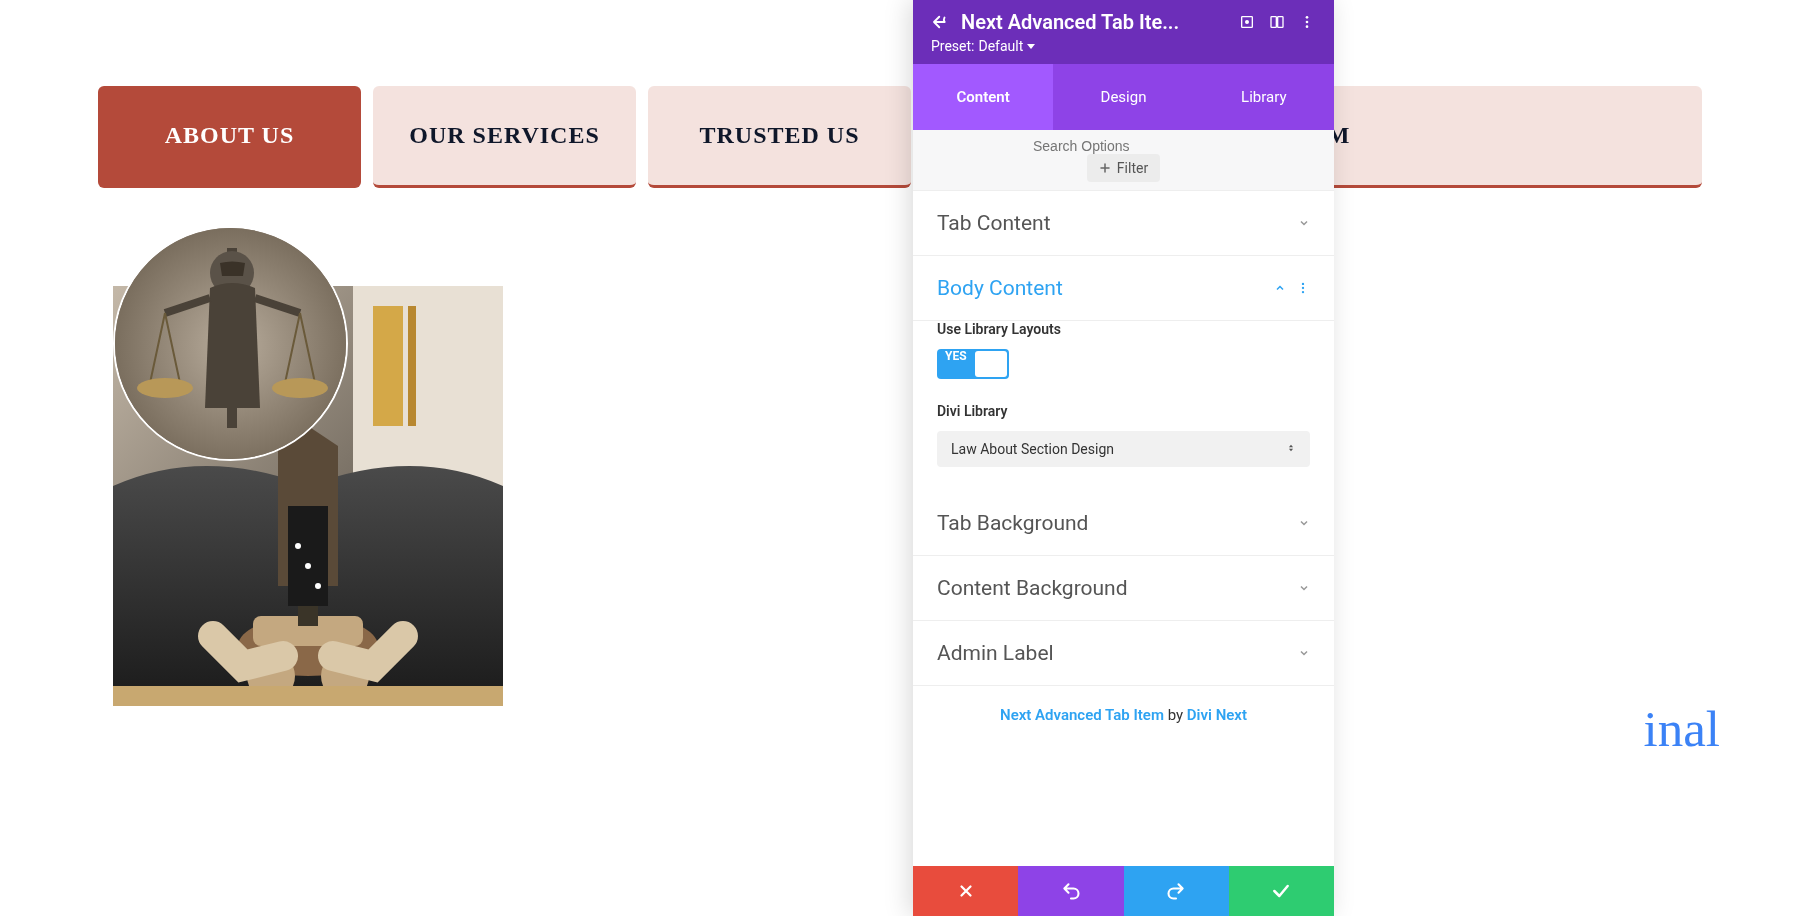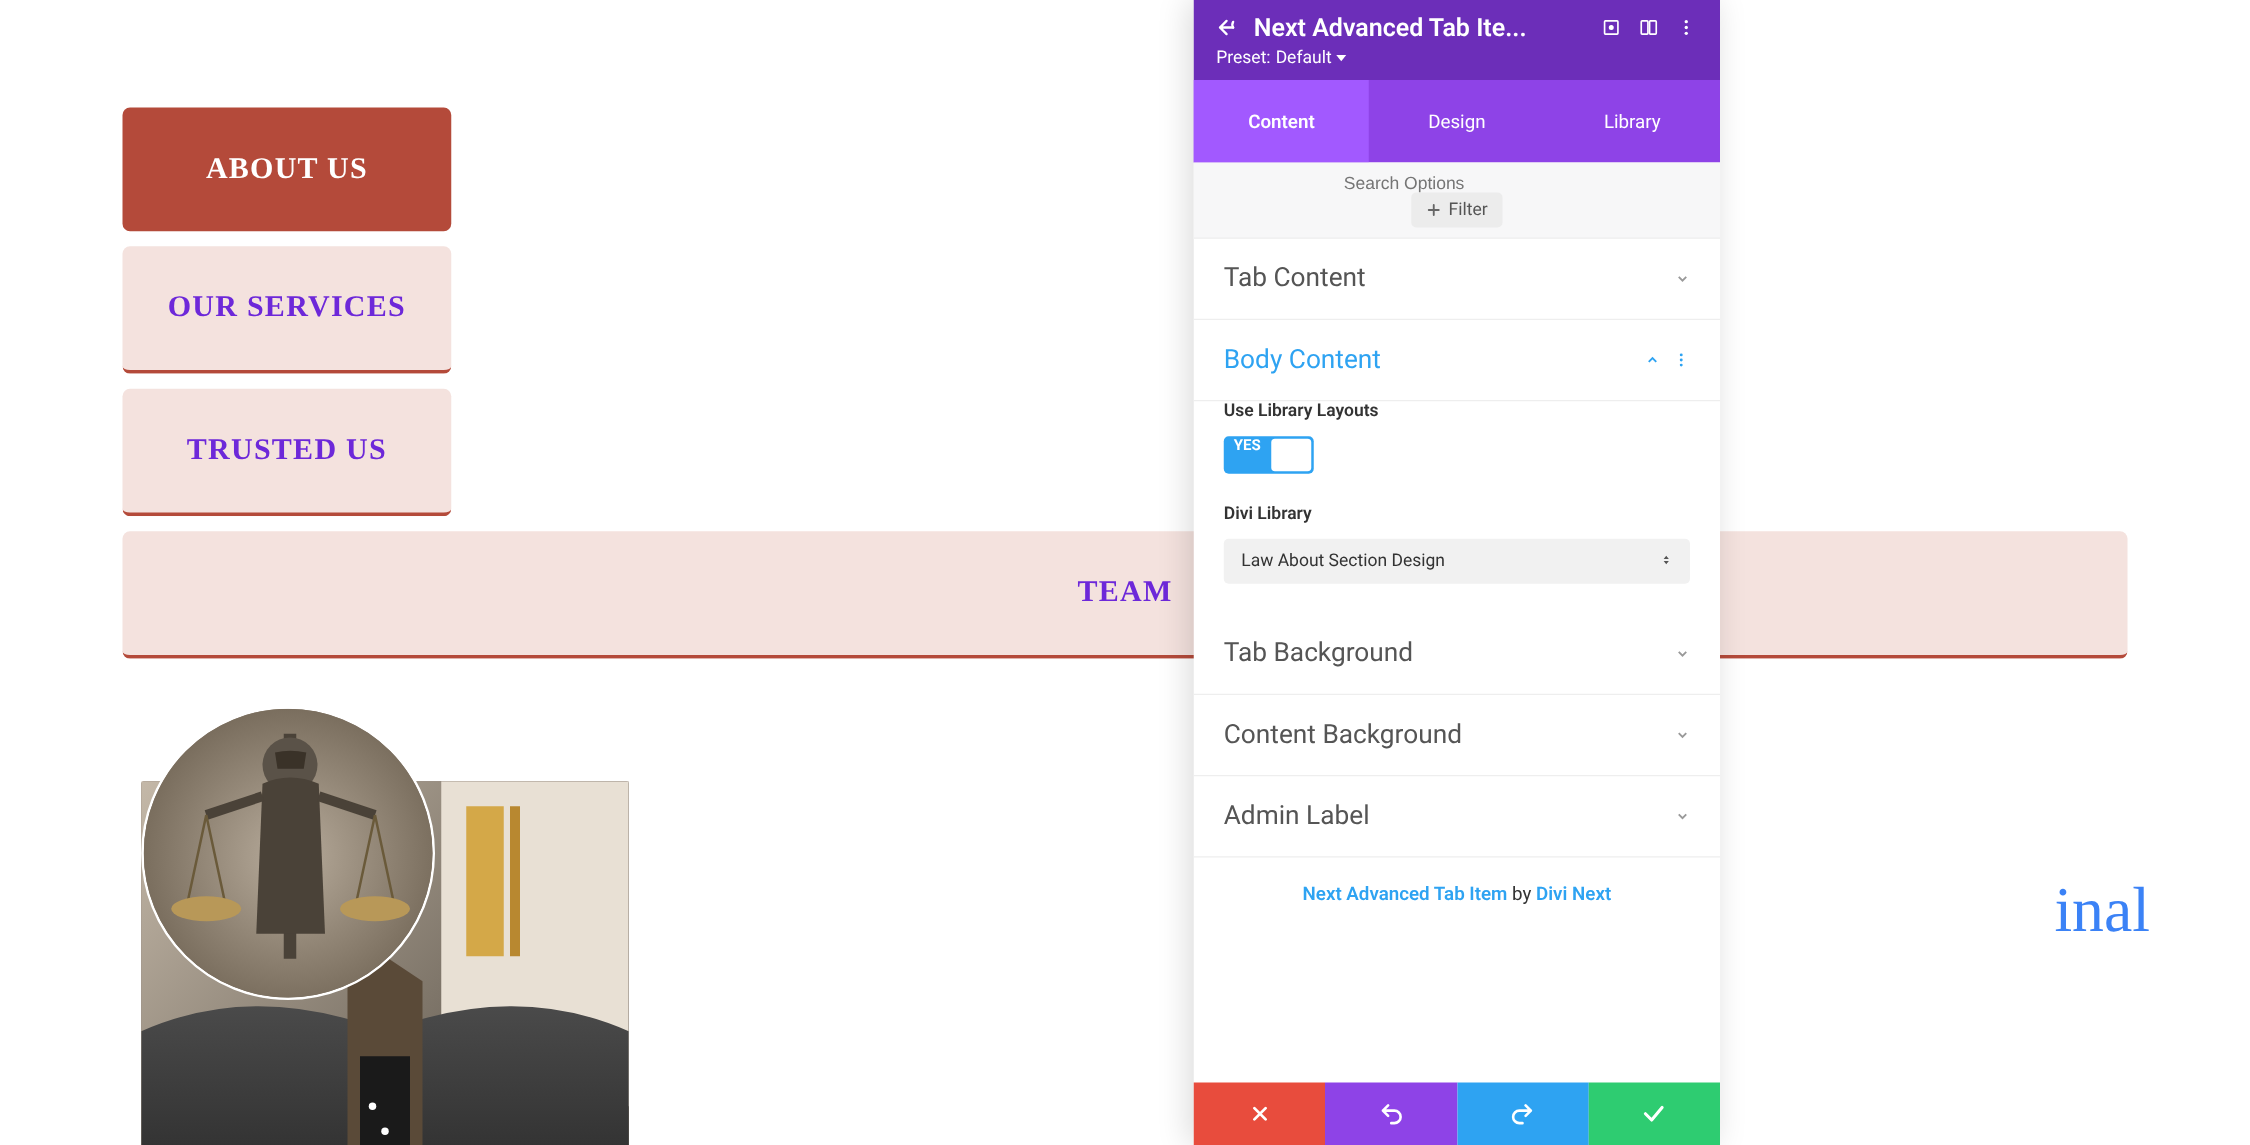--- a/index.html
+++ b/index.html
@@ -1,34 +1,34 @@
 <!DOCTYPE html>
 <html><head>
 <meta charset="utf-8">
 <style>
 * { margin: 0; padding: 0; box-sizing: border-box; }
 body { font-family: -apple-system, BlinkMacSystemFont, "Segoe UI", Roboto, sans-serif; background: #fff; width: 1800px; height: 916px; overflow: hidden; position: relative; }
 
 
-.tab-nav { display: flex; gap: 12px; padding: 86px 98px 0; flex-direction: column; }
+.tab-nav { display: flex; gap: 12px; padding: 86px 98px 0; }
 .tab-item { flex: 1; max-width: 263px; padding: 36px 0; text-align: center; font-family: Georgia, 'Times New Roman', serif; font-size: 24px; font-weight: 700; letter-spacing: 1px; border-radius: 6px; cursor: pointer; }
 .tab-item.active { background: #b44a3a; color: #fff; }
-.tab-item.inactive { background: #f4e2de; color: #6d28d9; border-bottom: 3px solid #b44a3a; }
+.tab-item.inactive { background: #f4e2de; color: #0f172a; border-bottom: 3px solid #b44a3a; }
 
 
 .content-area { position: relative; margin: 38px 0 0 113px; width: 390px; height: 420px; }
 .main-image { position: absolute; top: 60px; left: 0; width: 390px; height: 420px; background: linear-gradient(135deg, #8a7a6c 0%, #4a4038 100%); border-radius: 2px; display: flex; align-items: center; justify-content: center; }
 .circle-image { position: absolute; top: 0; left: 0; width: 235px; height: 235px; border-radius: 50%; background: radial-gradient(circle at 50% 40%, #a89885 0%, #6b5d4f 100%); overflow: hidden; border: 2px solid #fff; }
 .behind-square { position: absolute; top: 0; left: 0; width: 235px; height: 235px; background: #fff; }
 
 
 .hidden-text { position: absolute; right: 80px; top: 700px; font-family: Georgia, serif; font-size: 51px; color: #3b82f6; }
 
 
-.panel { position: absolute; top: 0; left: 955px; width: 421px; height: 916px; background: #fff; box-shadow: -4px 0 24px rgba(0,0,0,0.15); display: flex; flex-direction: column; }
+.panel { position: absolute; top: 0; left: 913px; width: 421px; height: 916px; background: #fff; box-shadow: -4px 0 24px rgba(0,0,0,0.15); display: flex; flex-direction: column; }
 .panel-header { background: #6c2eb9; color: #fff; padding: 10px 18px 10px 18px; }
 .panel-header-top { display: flex; align-items: center; gap: 12px; }
 .panel-title { font-size: 20px; font-weight: 600; flex: 1; white-space: nowrap; overflow: hidden; text-overflow: ellipsis; }
 .header-icon { width: 18px; height: 18px; display: flex; align-items: center; justify-content: center; cursor: pointer; }
 .panel-preset { font-size: 14px; margin-top: 4px; display: flex; align-items: center; gap: 4px; cursor: pointer; }
 
 .panel-tabs { display: flex; background: #8e43e7; }
 .panel-tab { flex: 1; padding: 24px 0; text-align: center; color: #fff; font-size: 15px; cursor: pointer; }
 .panel-tab.active { background: #a259ff; font-weight: 600; }
 

